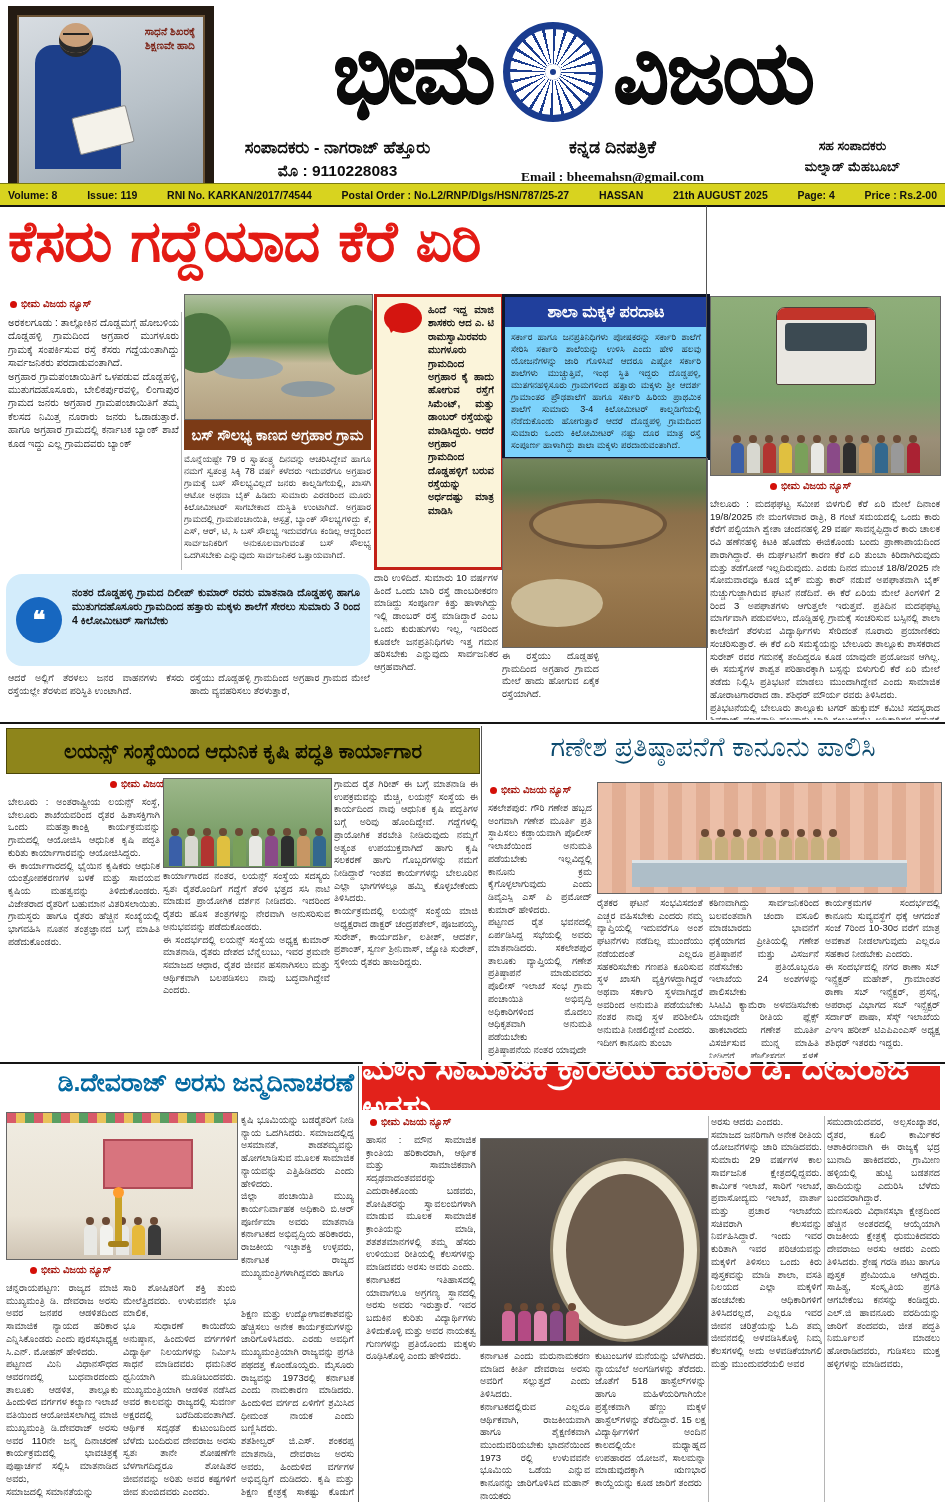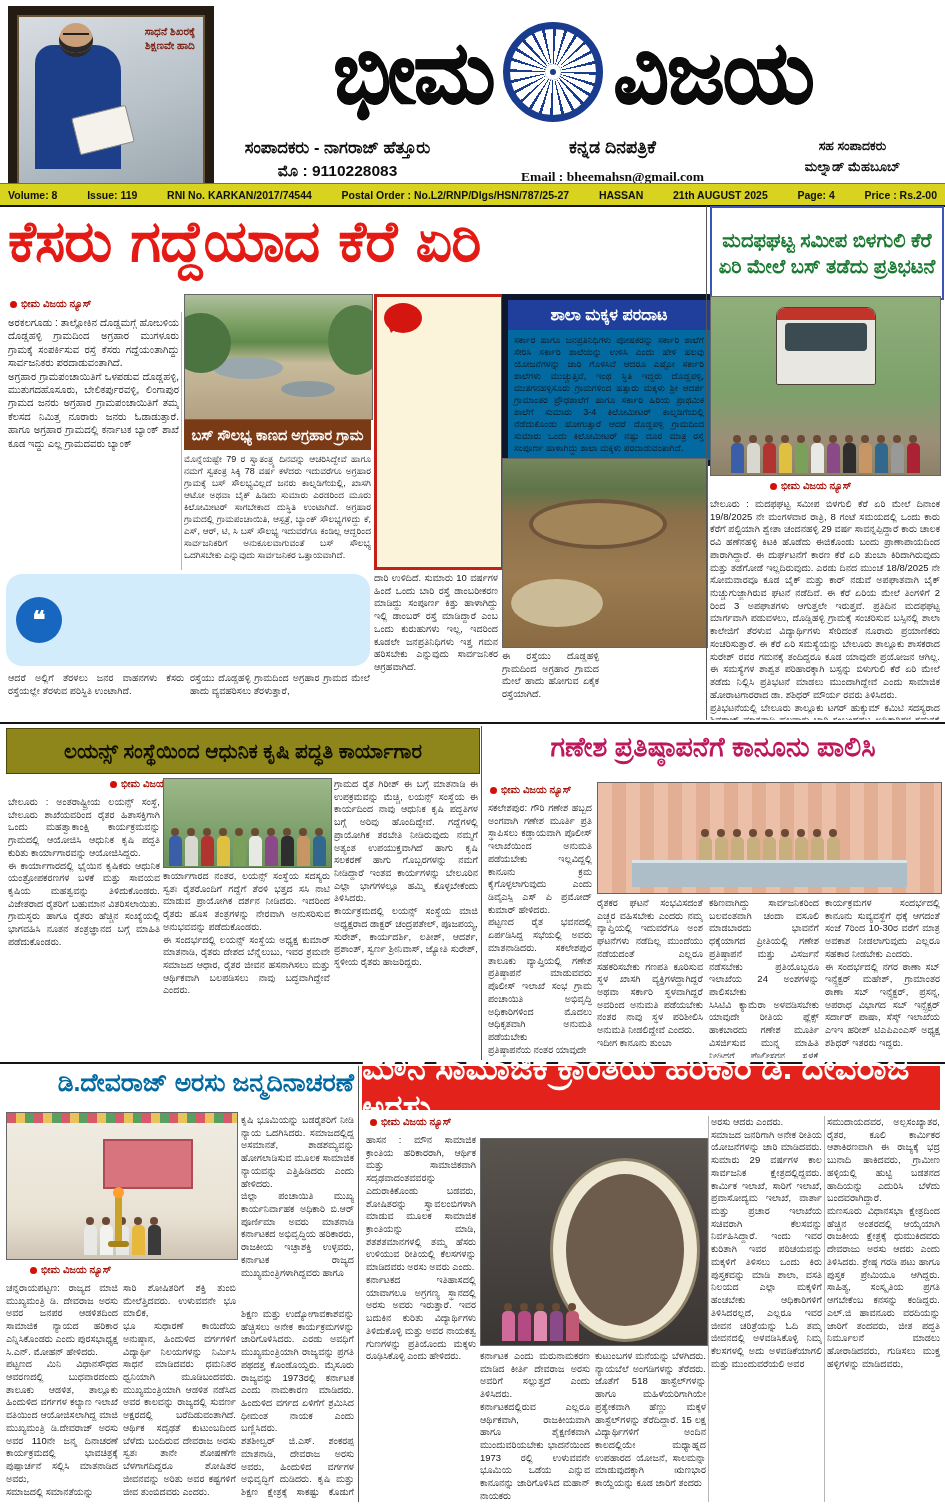--- a/index.html
+++ b/index.html
@@ -25,26 +25,26 @@
   #infobar{background:#d8d31f;border-top:1px solid #7a7a10;border-bottom:2px solid #151515;
            display:flex;align-items:center;justify-content:space-between;padding:0 8px;
            font-size:10.5px;font-weight:bold;color:#101010;}
   
   .hl-red{font-size:57px;font-weight:900;color:#e31b14;line-height:1.05;letter-spacing:-1px;
           font-family:"DejaVu Sans",sans-serif;white-space:nowrap;}
   .hl-green-box{border:2px solid #3a54bb;background:#fff;display:flex;align-items:center;justify-content:center;
           text-align:center;font-size:19.5px;font-weight:900;color:#1b7a31;line-height:1.35;padding:4px 6px;}
   .hl-olive{background:#8e851b;border:1px solid #4c4709;display:flex;align-items:center;justify-content:center;
           font-size:20px;font-weight:900;color:#101000;}
-  .hl-navy{font-size:27px;font-weight:700;color:#be185d;text-align:center;}
+  .hl-navy{font-size:27px;font-weight:400;color:#0c4a6e;text-align:center;}
   .hl-green{font-size:25px;font-weight:900;color:#0369a1;text-align:right;}
   .hl-redband{background:#e2221b;color:#fff;display:flex;align-items:center;justify-content:center;
           font-size:34px;font-weight:900;}
   
-  #schoolbox{border:6px solid #0f172a;background:#0369a1;}
+  #schoolbox{border:3px solid #0f172a;background:#7dd3fc;}
   #schoolband{background:#203f9c;color:#fff;font-weight:900;font-size:16px;display:flex;align-items:center;justify-content:center;}
   #redbox{background:#fbf4da;border:3px solid #c32017;padding:6px 7px;}
   .bubble{width:38px;height:30px;background:#d41510;border-radius:50%;position:relative;float:left;margin:0 6px 4px 0;}
   .bubble::after{content:"";position:absolute;left:4px;bottom:-8px;border:8px solid transparent;border-top-color:#d41510;border-left-width:3px;}
   #quotebox{background:#d3ecfb;border-radius:16px;display:flex;align-items:center;gap:10px;padding:8px 10px;}
   .qcirc{flex:0 0 46px;width:46px;height:46px;border-radius:50%;background:#1767c0;color:#fff;display:flex;
          align-items:center;justify-content:center;font-size:24px;font-weight:900;font-family:"Liberation Serif",serif;}
   #brownband{background:#7b3a16;color:#fff;font-weight:900;font-size:14.5px;display:flex;align-items:center;justify-content:center;}
   
   .photo{overflow:hidden;position:absolute;border:1px solid #666;}
@@ -128,41 +128,42 @@
     <div class="puddle" style="left:96px;top:86px;width:54px;height:16px;background:#8d9aa0;"></div>
     <div class="puddle" style="left:-14px;top:18px;width:60px;height:60px;background:#4c7440;"></div>
     <div class="puddle" style="right:-12px;top:10px;width:56px;height:70px;background:#557e46;"></div>
   </div>
 
   <div class="abs" id="brownband" style="left:184px;top:420px;width:187px;height:30px;">ಬಸ್ ಸೌಲಭ್ಯ ಕಾಣದ ಅಗ್ರಹಾರ ಗ್ರಾಮ</div>
   <div class="abs txt" style="left:184px;top:453px;width:187px;height:117px;font-size:9px;">ಮೊನ್ನೆಯಷ್ಟೇ 79 ರ ಸ್ವಾತಂತ್ರ್ಯ ದಿನವನ್ನು ಆಚರಿಸಿದ್ದೇವೆ ಹಾಗೂ ನಮಗೆ ಸ್ವತಂತ್ರ ಸಿಕ್ಕಿ 78 ವರ್ಷ ಕಳೆದರು ಇದುವರೆಗೂ ಅಗ್ರಹಾರ ಗ್ರಾಮಕ್ಕೆ ಬಸ್ ಸೌಲಭ್ಯವಿಲ್ಲದೆ ಜನರು ಕಾಲ್ನಡಿಗೆಯಲ್ಲಿ, ಖಾಸಗಿ ಆಟೋ ಅಥವಾ ಬೈಕ್ ಹಿಡಿದು ಸುಮಾರು ಎರಡರಿಂದ ಮೂರು ಕಿಲೋಮೀಟರ್ ಸಾಗಬೇಕಾದ ದುಸ್ಥಿತಿ ಉಂಟಾಗಿದೆ. ಅಗ್ರಹಾರ ಗ್ರಾಮದಲ್ಲಿ ಗ್ರಾಮಪಂಚಾಯಿತಿ, ಆಸ್ಪತ್ರೆ, ಬ್ಯಾಂಕ್ ಸೌಲಭ್ಯಗಳಿದ್ದು ಕೆ, ಎಸ್, ಆರ್, ಟಿ, ಸಿ ಬಸ್ ಸೌಲಭ್ಯ ಇದುವರೆಗೂ ಕಂಡಿಲ್ಲ ಆದ್ದರಿಂದ ಸಾರ್ವಜನಿಕರಿಗೆ ಅನುಕೂಲವಾಗುವಂತೆ ಬಸ್ ಸೌಲಭ್ಯ ಒದಗಿಸಬೇಕು ಎನ್ನುವುದು ಸಾರ್ವಜನಿಕರ ಒತ್ತಾಯವಾಗಿದೆ.</div>
 
   <div class="abs" id="redbox" style="left:374px;top:294px;width:110px;height:258px;">
     <span class="bubble"></span>
+    <div class="txt" style="font-size:10px;font-weight:600;height:240px;">ಹಿಂದೆ ಇದ್ದ ಮಾಜಿ ಶಾಸಕರು ಆದ ಎ. ಟಿ ರಾಮಸ್ವಾಮಿರವರು ಮುಗಳೂರು ಗ್ರಾಮದಿಂದ ಅಗ್ರಹಾರ ಕೈ ಹಾದು ಹೋಗುವ ರಸ್ತೆಗೆ ಸಿಮೆಂಟ್, ಮತ್ತು ಡಾಂಬರ್ ರಸ್ತೆಯನ್ನು ಮಾಡಿಸಿದ್ದರು. ಆದರೆ ಅಗ್ರಹಾರ ಗ್ರಾಮದಿಂದ ದೊಡ್ಡಹಳ್ಳಿಗೆ ಬರುವ ರಸ್ತೆಯನ್ನು ಅರ್ಧದಷ್ಟು ಮಾತ್ರ ಮಾಡಿಸಿ</div>
   </div>
   <div class="abs txt" style="left:374px;top:572px;width:124px;height:148px;">ದಾರಿ ಉಳಿದಿದೆ. ಸುಮಾರು 10 ವರ್ಷಗಳ ಹಿಂದೆ ಒಂದು ಬಾರಿ ರಸ್ತೆ ಡಾಂಬರೀಕರಣ ಮಾಡಿದ್ದು ಸಂಪೂರ್ಣ ಕಿತ್ತು ಹಾಳಾಗಿದ್ದು ಇಲ್ಲಿ ಡಾಂಬರ್ ರಸ್ತೆ ಮಾಡಿದ್ದಾರೆ ಎಂಬ ಒಂದು ಕುರುಹುಗಳು ಇಲ್ಲ, ಇದರಿಂದ ಕೂಡಲೇ ಜನಪ್ರತಿನಿಧಿಗಳು ಇತ್ತ ಗಮನ ಹರಿಸಬೇಕು ಎನ್ನುವುದು ಸಾರ್ವಜನಿಕರ ಆಗ್ರಹವಾಗಿದೆ.</div>
 
   <div class="abs" id="schoolbox" style="left:502px;top:294px;width:202px;height:160px;">
     <div id="schoolband" style="height:30px;">ಶಾಲಾ ಮಕ್ಕಳ ಪರದಾಟ</div>
     <div class="txt" style="padding:4px 6px;height:118px;font-size:9px;">ಸರ್ಕಾರ ಹಾಗೂ ಜನಪ್ರತಿನಿಧಿಗಳು ಪೋಷಕರನ್ನು ಸರ್ಕಾರಿ ಶಾಲೆಗೆ ಸೇರಿಸಿ ಸರ್ಕಾರಿ ಶಾಲೆಯನ್ನು ಉಳಿಸಿ ಎಂದು ಹೇಳಿ ಹಲವು ಯೋಜನೆಗಳನ್ನು ಜಾರಿ ಗೊಳಿಸಿವೆ ಆದರೂ ಎಷ್ಟೋ ಸರ್ಕಾರಿ ಶಾಲೆಗಳು ಮುಚ್ಚುತ್ತಿವೆ, ಇಂಥ ಸ್ಥಿತಿ ಇದ್ದರು ದೊಡ್ಡಪಳ್ಳಿ, ಮುತಗನಹಳ್ಳಿಸೂರು ಗ್ರಾಮಗಳಿಂದ ಹತ್ತಾರು ಮಕ್ಕಳು ಶ್ರೀ ಆದರ್ಶ ಗ್ರಾಮಾಂತರ ಪ್ರೌಢಶಾಲೆಗೆ ಹಾಗೂ ಸರ್ಕಾರಿ ಹಿರಿಯ ಪ್ರಾಥಮಿಕ ಶಾಲೆಗೆ ಸುಮಾರು 3-4 ಕಿಲೋಮೀಟರ್ ಕಾಲ್ನಡಿಗೆಯಲ್ಲಿ ನೆಡೆದುಕೊಂಡು ಹೋಗುತ್ತಾರೆ ಆದರೆ ದೊಡ್ಡಪಳ್ಳಿ ಗ್ರಾಮದಿಂದ ಸುಮಾರು ಒಂದು ಕಿಲೋಮೀಟರ್ ನಷ್ಟು ದೂರ ಮಾತ್ರ ರಸ್ತೆ ಸಂಪೂರ್ಣ ಹಾಳಾಗಿದ್ದು ಶಾಲಾ ಮಕ್ಕಳು ಪರದಾಡುವಂತಾಗಿದೆ.</div>
   </div>
 
   <div class="photo" style="left:502px;top:458px;width:204px;height:188px;background:linear-gradient(180deg,#74865c 0%,#5f7549 16%,#8a6f4a 30%,#9c7b50 62%,#8a6a42 100%);">
     <div class="puddle" style="left:30px;top:44px;width:130px;height:42px;background:#a3855a;box-shadow:0 0 0 4px #6d543a;"></div>
     <div class="puddle" style="left:8px;top:120px;width:92px;height:48px;background:#cbbb97;"></div>
   </div>
   <div class="abs txt" style="left:502px;top:650px;width:97px;height:70px;">ಈ ರಸ್ತೆಯು ದೊಡ್ಡಹಳ್ಳಿ ಗ್ರಾಮದಿಂದ ಅಗ್ರಹಾರ ಗ್ರಾಮದ ಮೇಲೆ ಹಾದು ಹೋಗುವ ಏಕೈಕ ರಸ್ತೆಯಾಗಿದೆ.</div>
 
   <div class="abs" id="quotebox" style="left:6px;top:574px;width:344px;height:76px;">
     <span class="qcirc">❝</span>
+    <div class="txt" style="font-size:10.5px;font-weight:600;height:70px;">ನಂತರ ದೊಡ್ಡಹಳ್ಳಿ ಗ್ರಾಮದ ದಿಲೀಪ್ ಕುಮಾರ್ ರವರು ಮಾತನಾಡಿ ದೊಡ್ಡಹಳ್ಳಿ ಹಾಗೂ ಮುತುಗದಹೊಸೂರು ಗ್ರಾಮದಿಂದ ಹತ್ತಾರು ಮಕ್ಕಳು ಶಾಲೆಗೆ ಸೇರಲು ಸುಮಾರು 3 ರಿಂದ 4 ಕಿಲೋಮೀಟರ್ ಸಾಗಬೇಕು</div>
   </div>
   <div class="abs txt" style="left:8px;top:672px;width:176px;height:48px;">ಆದರೆ ಅಲ್ಲಿಗೆ ತೆರಳಲು ಜನರ ವಾಹನಗಳು ಕೆಸರು ರಸ್ತೆಯಲ್ಲೇ ತೆರಳುವ ಪರಿಸ್ಥಿತಿ ಉಂಟಾಗಿದೆ.</div>
   <div class="abs txt" style="left:190px;top:672px;width:180px;height:48px;">ರಸ್ತೆಯು ದೊಡ್ಡಹಳ್ಳಿ ಗ್ರಾಮದಿಂದ ಅಗ್ರಹಾರ ಗ್ರಾಮದ ಮೇಲೆ ಹಾದು ವ್ಯವಹರಿಸಲು ತೆರಳುತ್ತಾರೆ,</div>
 
-  <div class="abs hl-green-box" style="left:710px;top:206px;width:218px;height:82px;">ಮದಫಘಟ್ಟ ಸಮೀಪ ಬಿಳಗುಲಿ ಕೆರೆ ಏರಿ ಮೇಲೆ ಬಸ್ ತಡೆದು ಪ್ರತಿಭಟನೆ</div>
   <div class="photo" style="left:710px;top:296px;width:229px;height:178px;background:linear-gradient(180deg,#8fae7a 0%,#7da06b 55%,#9b8f78 80%,#8d8268 100%);">
     <div class="bus"></div>
     <div class="ppl">
         <i></i>
         <i></i>
         <i></i>
         <i></i>
         <i></i>
         <i></i>
         <i></i>

